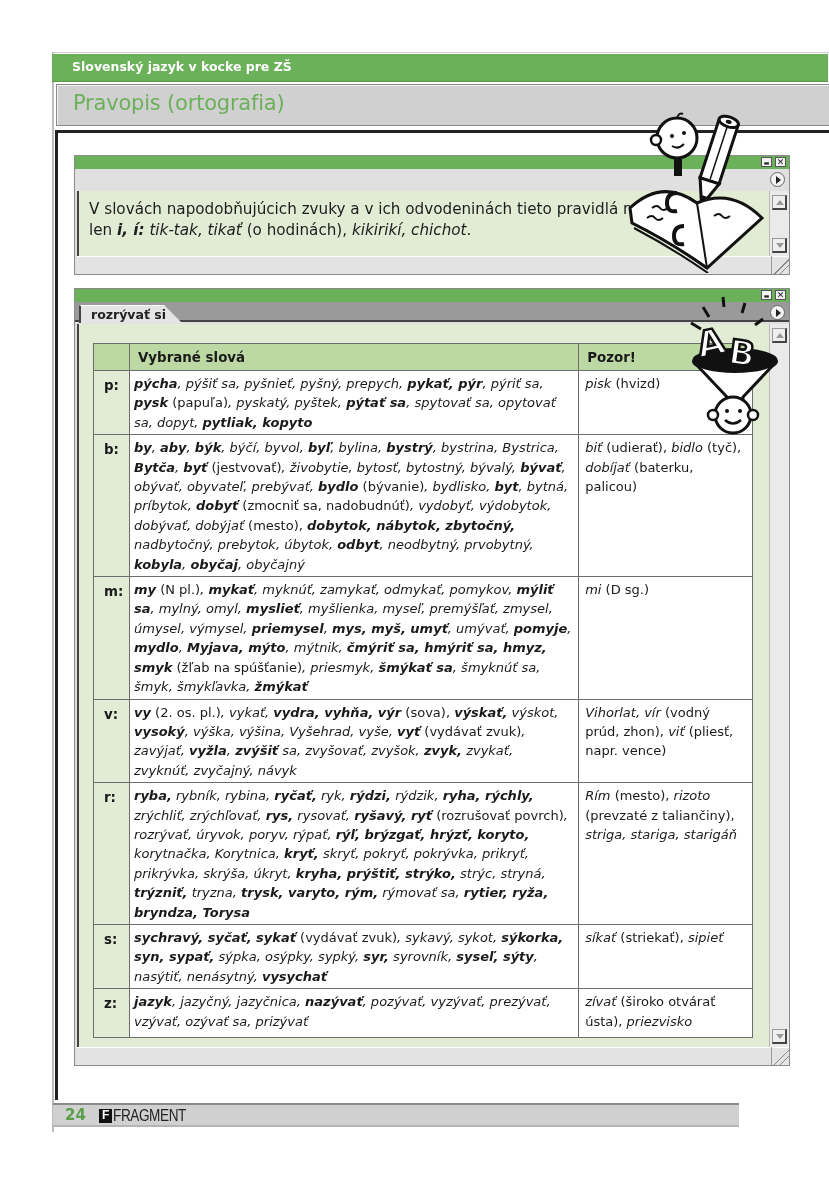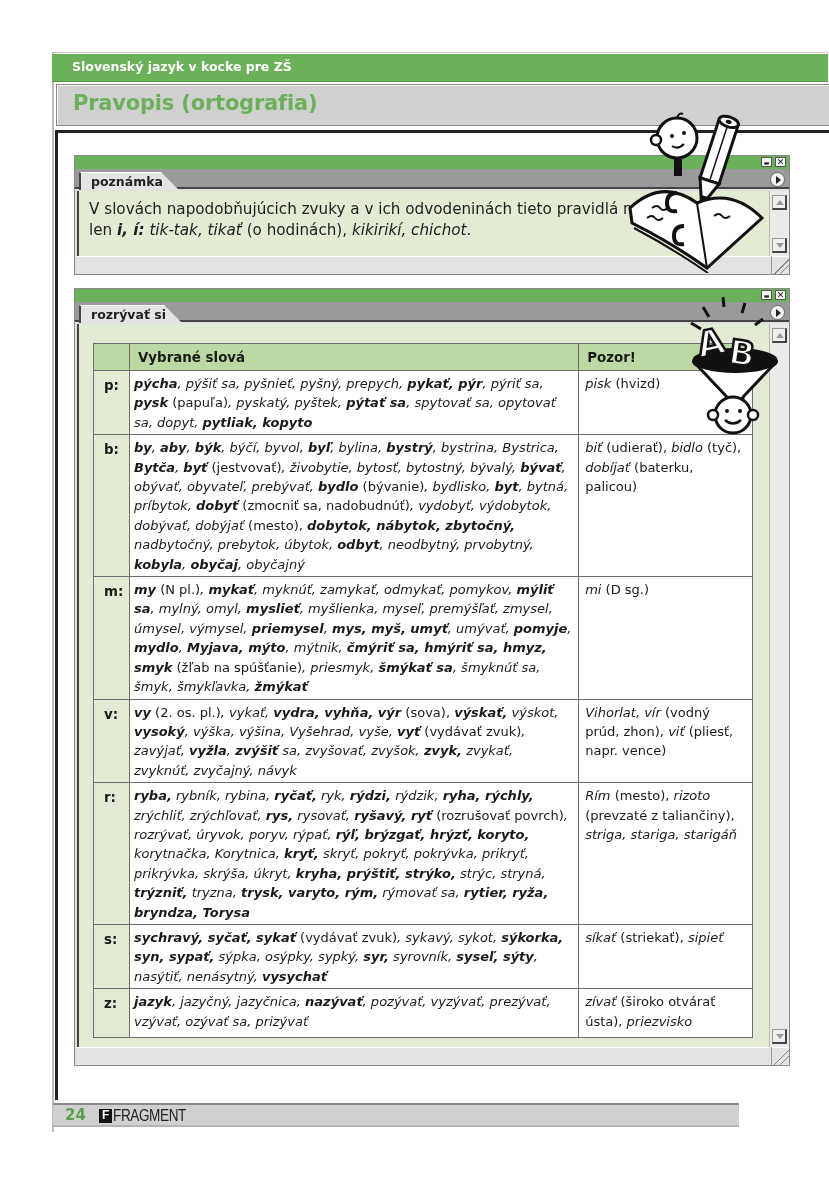--- a/index.html
+++ b/index.html
@@ -18,21 +18,21 @@
   .top-banner .txt {
     position: absolute; left: 20px; top: 5px; font-size: 12.5px; font-weight: bold;
     color: #ffffff; letter-spacing: 0;
   }
   .title-bar {
     position: absolute; left: 56px; top: 84px; width: 773px; height: 42px;
     background: #d0d0d0; border: 1px solid #8a8a8a; border-right: none;
     box-shadow: inset 1px 1px 0 #f2f2f2;
   }
   .title-bar .txt {
-    position: absolute; left: 16px; top: 6px; font-size: 21px; font-weight: bold;
+    position: absolute; left: 16px; top: 6px; font-size: 21px; font-weight: normal;
     color: #6bb15a; letter-spacing: -0.2px;
   }
   .content-frame {
     position: absolute; left: 55px; top: 130px; width: 780px; height: 970px;
     border-left: 3px solid #222; border-top: 3px solid #222;
   }
   .footer-bar {
     position: absolute; left: 53px; top: 1103px; width: 686px; height: 24px;
     background: #d0d0d0; border-top: 2px solid #8a8a8a; border-bottom: 2px solid #b5b5b5;
   }
@@ -135,25 +135,20 @@
 
 <div class="content-frame"></div>
 
 <div class="win" id="note">
   <div class="titlestrip"></div>
   <div class="ctrl" style="right:17px">
     <span style="font-size:6px">▬</span>
   </div>
   <div class="ctrl" style="right:3px">
     <span>✕</span>
-  </div>
-  <div class="tabrow">
-    <div class="tab">
-      <span>poznámka</span>
-    </div>
   </div>
   <div class="navbtn">
     <span></span>
   </div>
   <div class="body">
     <p class="note-text"><span class="seg-r">V slovách napodobňujúcich zvuky a v ich odvodeninách tieto pravidlá neplatia, píšeme len </span><span class="seg-bi">i, í:</span><span class="seg-i"> tik-tak, tikať</span><span class="seg-r"> (o hodinách), </span><span class="seg-i">kikirikí, chichot</span><span class="seg-r">.</span></p>
   </div>
   <div class="vscroll">
     <div class="sbtn up" style="top:4px">
       <span></span>

